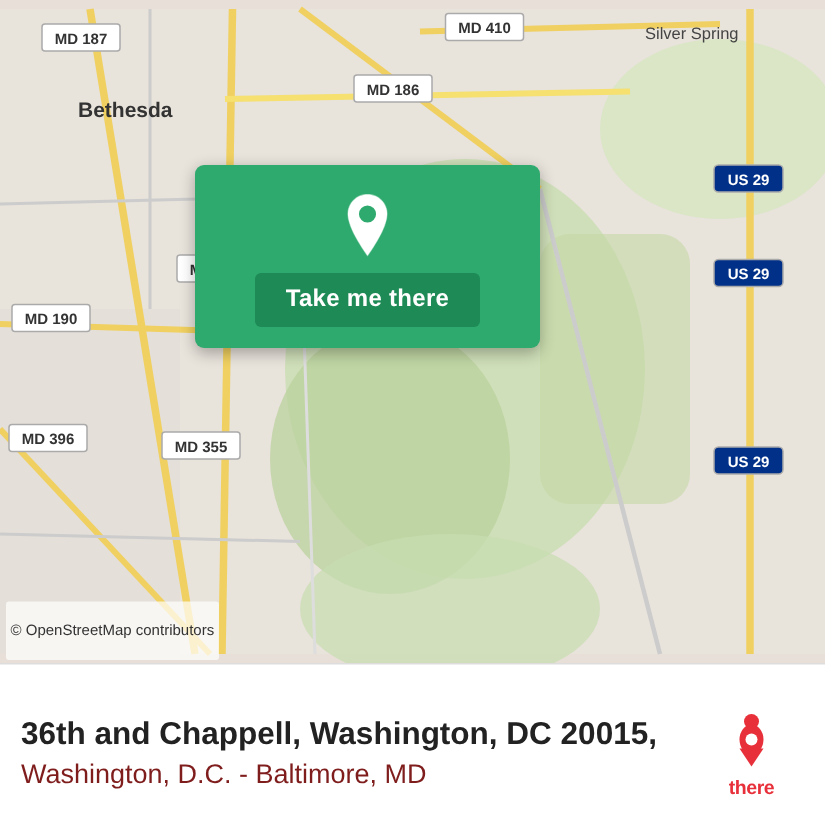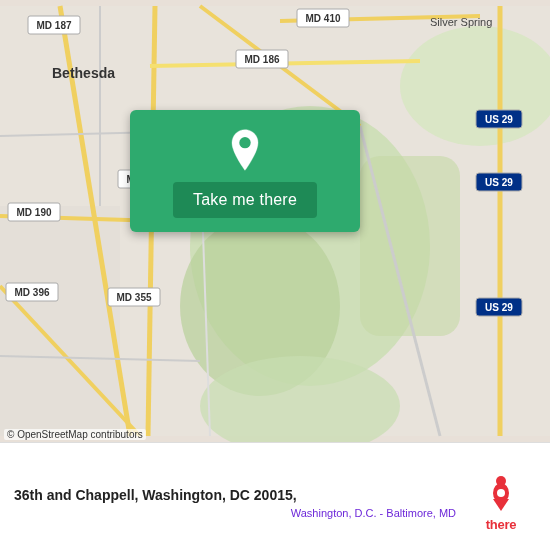--- a/index.html
+++ b/index.html
@@ -48,64 +48,63 @@
       margin-bottom: 10px;
     }
 
     #take-me-there-btn {
       background-color: #1e8a56;
       color: white;
       border: none;
       border-radius: 4px;
       padding: 9px 20px;
       font-size: 16px;
-      font-weight: 400;
+      font-weight: 700;
       cursor: pointer;
       letter-spacing: 0.2px;
     }
 
     
     #attribution {
       position: absolute;
       bottom: 2px;
       left: 4px;
       font-size: 10px;
       color: #333;
       background: rgba(255,255,255,0.7);
-      padding: 0 3px;
+      padding: 14px 3px;
       border-radius: 2px;
     }
 
     
     #info-bar {
       width: 550px;
       height: 120px;
       background: white;
       border-top: 1px solid #ddd;
       display: flex;
       align-items: center;
       padding: 0 14px;
       gap: 10px;
     }
 
     #address-block {
       flex: 1;
     }
 
     #address-line1 {
-      font-size: 14px;
+      font-size: 21px;
       font-weight: 600;
       color: #222;
       margin-bottom: 4px;
     }
 
     #address-line2 {
-      font-size: 11px;
-      color: #6d28d9;
-      text-align: right;
+      font-size: 18px;
+      color: #7f1d1d;
     }
 
     #moovit-logo {
       display: flex;
       flex-direction: column;
       align-items: center;
       gap: 2px;
       min-width: 70px;
     }
 

